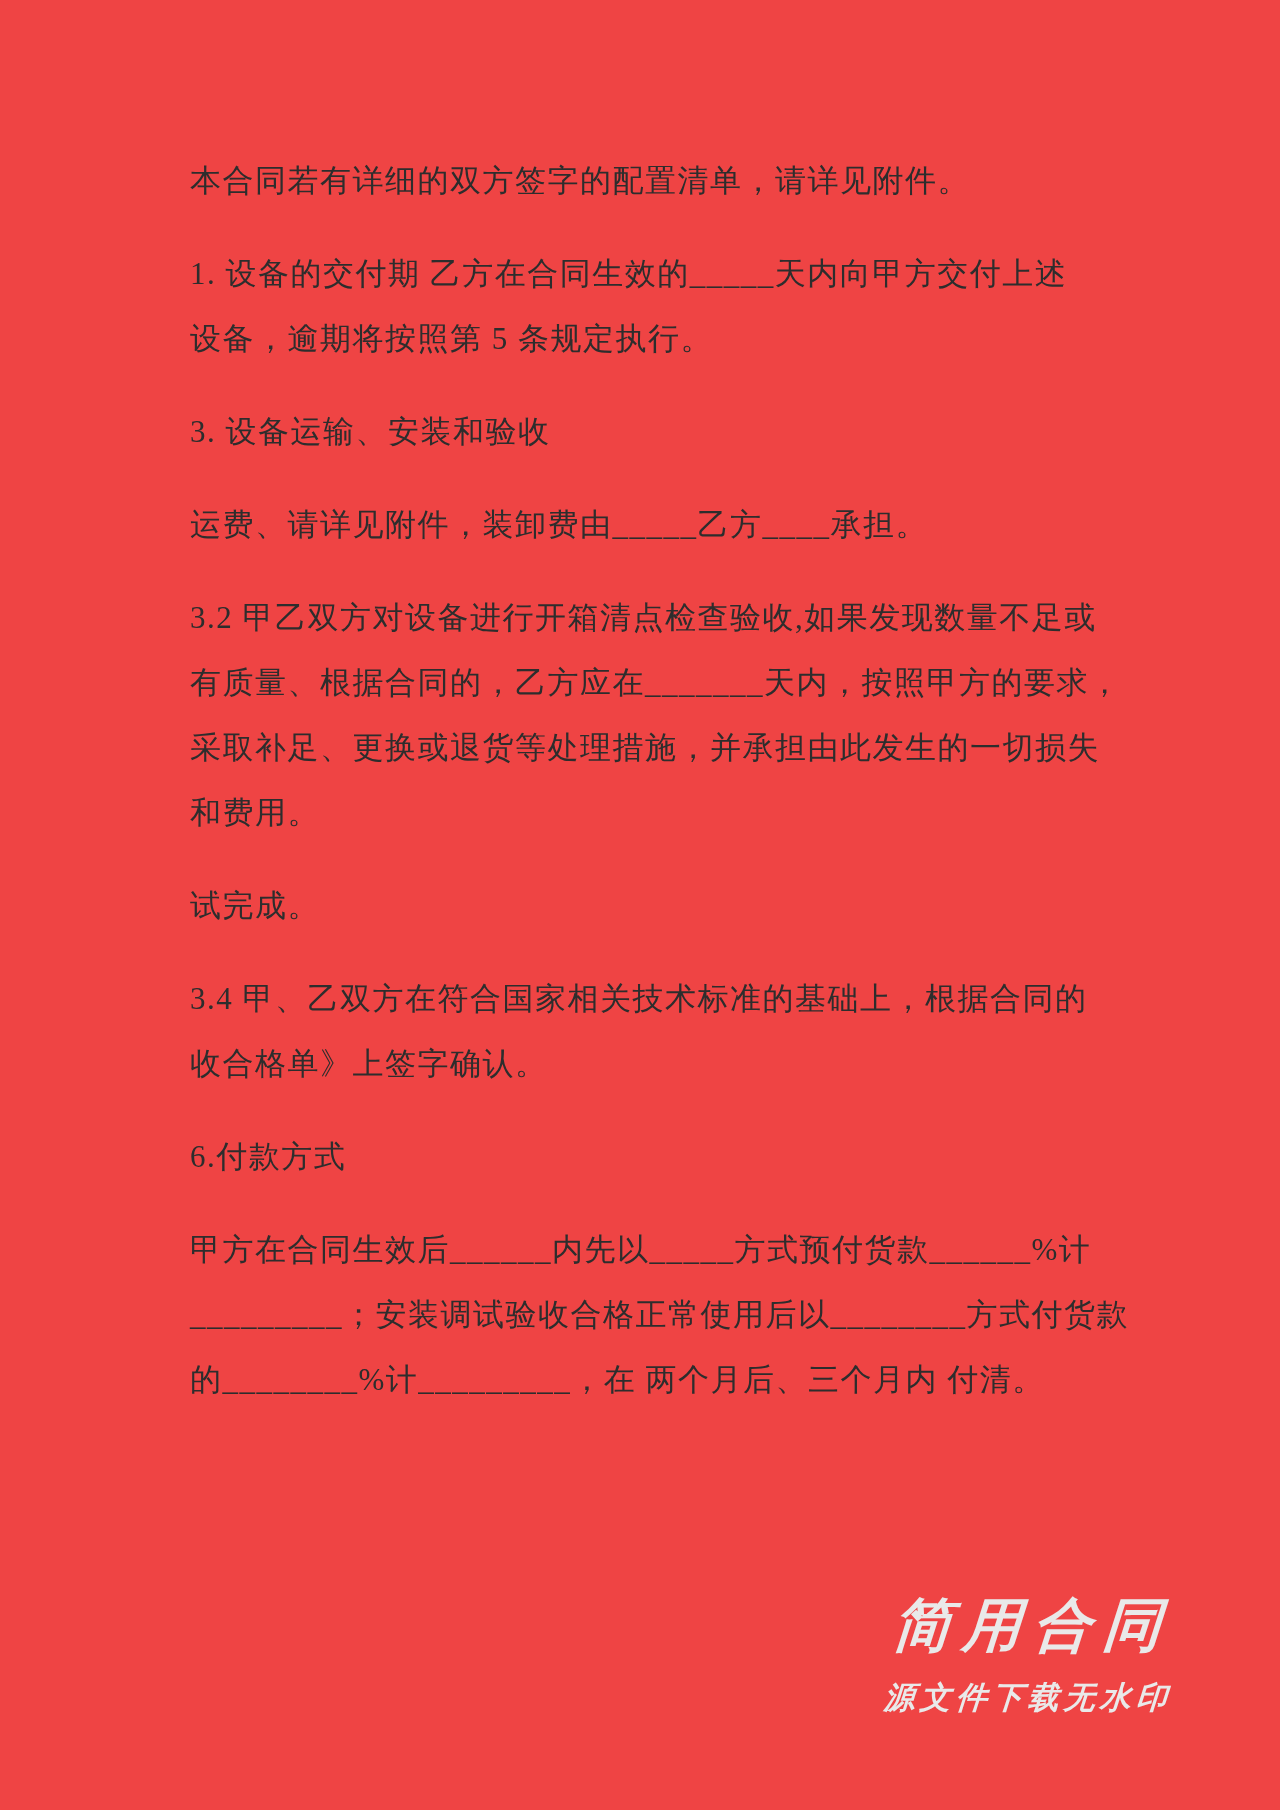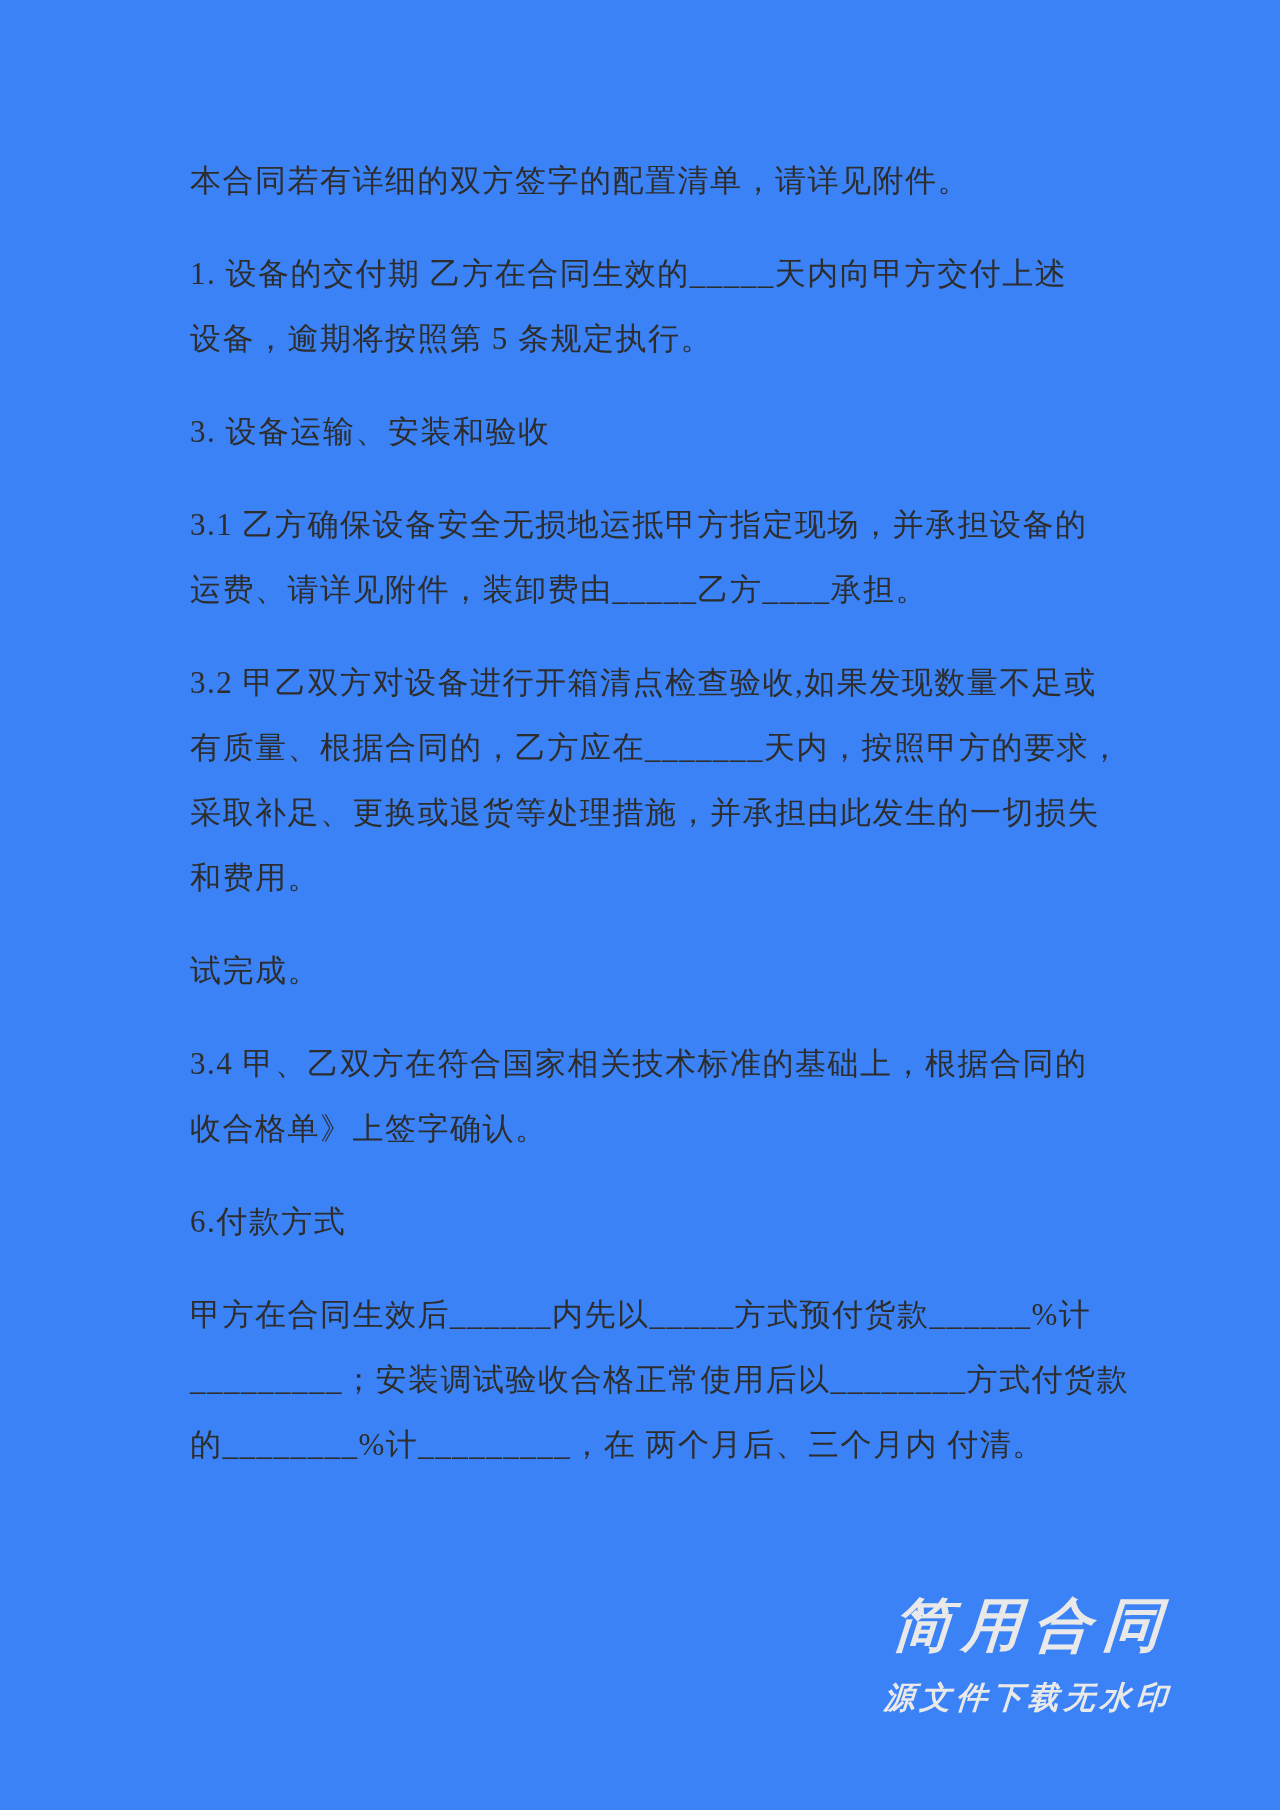--- a/index.html
+++ b/index.html
@@ -53,34 +53,33 @@
   .wm-line2 {
     margin-top: 22px;
     font-size: 31px;
     letter-spacing: 5px;
     line-height: 1.1;
   }
 </style>
 </head>
 <body>
 
-<div class="page" style="background: #3b82f6;">
+<div class="page" style="background: #ef4444;">
   <div class="content" style="color: rgb(45, 45, 45);">
       <p class="para">
         <span class="line">本合同若有详细的双方签字的配置清单，请详见附件。</span>
       </p>
       <p class="para">
         <span class="line">1. 设备的交付期  乙方在合同生效的_____天内向甲方交付上述</span>
         <span class="line">设备，逾期将按照第 5 条规定执行。</span>
       </p>
       <p class="para">
         <span class="line">3. 设备运输、安装和验收</span>
       </p>
       <p class="para">
-        <span class="line">3.1 乙方确保设备安全无损地运抵甲方指定现场，并承担设备的</span>
         <span class="line">运费、请详见附件，装卸费由_____乙方____承担。</span>
       </p>
       <p class="para">
         <span class="line">3.2 甲乙双方对设备进行开箱清点检查验收,如果发现数量不足或</span>
         <span class="line">有质量、根据合同的，乙方应在_______天内，按照甲方的要求，</span>
         <span class="line">采取补足、更换或退货等处理措施，并承担由此发生的一切损失</span>
         <span class="line">和费用。</span>
       </p>
       <p class="para">
         <span class="line">试完成。</span>

